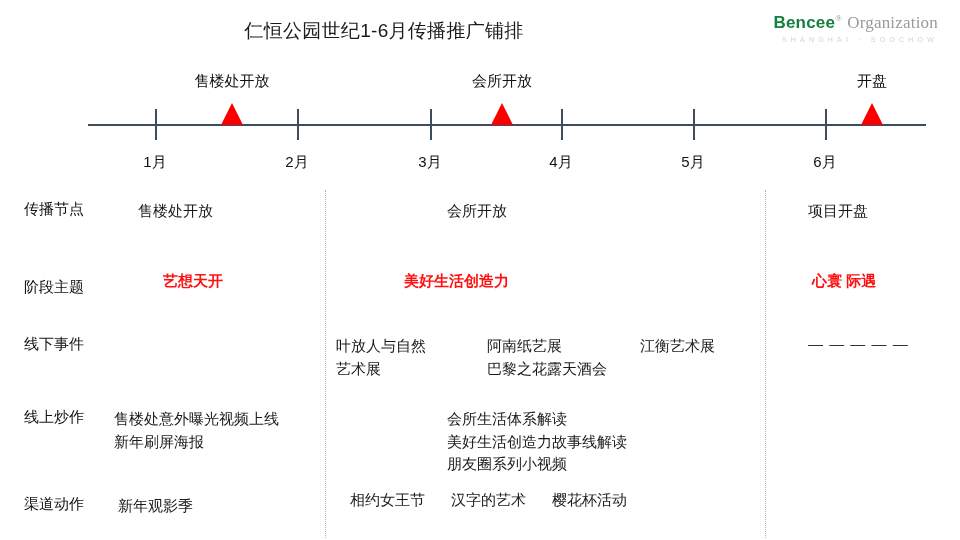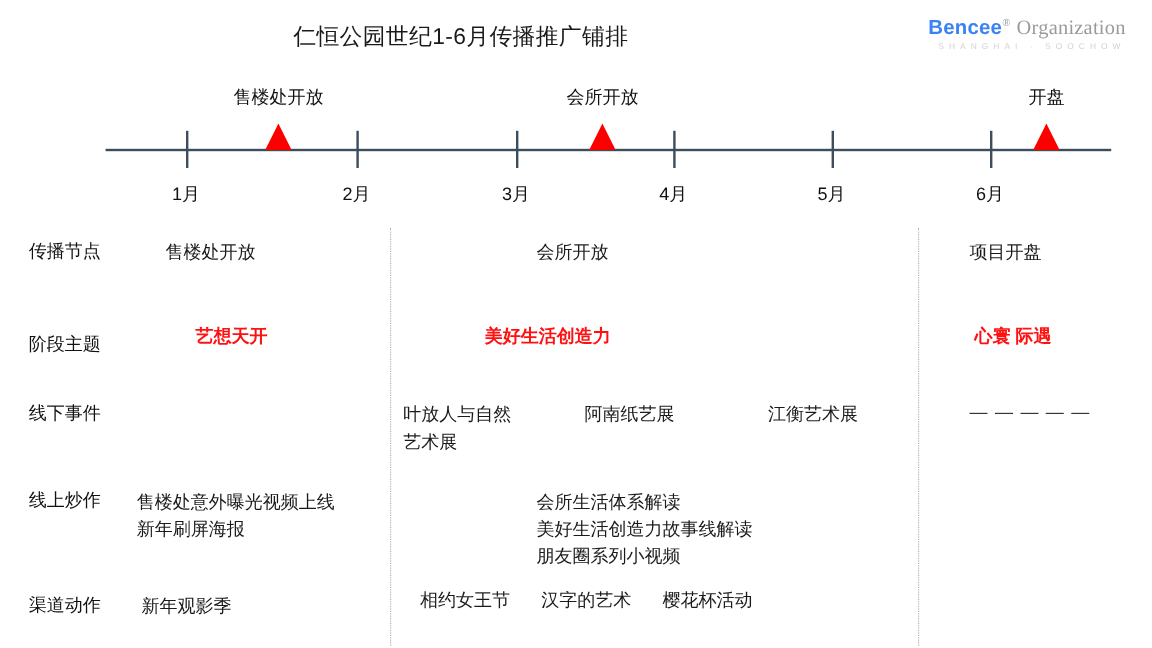--- a/index.html
+++ b/index.html
@@ -37,21 +37,21 @@
     line-height: 1;
   }
   .brand-main {
     font-size: 17px;
     color: #8b8b8b;
     letter-spacing: 0.2px;
     white-space: nowrap;
   }
   .brand-main .brand-bold {
     font-weight: bold;
-    color: #3b82f6;
+    color: #15803d;
   }
   .brand-main .brand-serif {
     font-family: "Liberation Serif", "DejaVu Serif", serif;
     color: #9a9a9a;
     font-weight: normal;
   }
   .brand-sub {
     margin-top: 5px;
     font-size: 7px;
     color: #d2d2d2;
@@ -230,20 +230,21 @@
       <div class="cell theme" style="left: 812px; top: 80px;">
         <div class="cell-line">心寰 际遇</div>
       </div>
       <div class="row-label" style="top: 145px;">线下事件</div>
       <div class="cell" style="left: 336px; top: 145px;">
         <div class="cell-line">叶放人与自然</div>
         <div class="cell-line">艺术展</div>
       </div>
       <div class="cell" style="left: 487px; top: 145px;">
         <div class="cell-line">阿南纸艺展</div>
+        <div class="cell-line">巴黎之花露天酒会</div>
       </div>
       <div class="cell" style="left: 640px; top: 145px;">
         <div class="cell-line">江衡艺术展</div>
       </div>
       <div class="dashes" style="left: 808px; top: 145px;">— — — — —</div>
       <div class="row-label" style="top: 218px;">线上炒作</div>
       <div class="cell" style="left: 114px; top: 218px;">
         <div class="cell-line">售楼处意外曝光视频上线</div>
         <div class="cell-line">新年刷屏海报</div>
       </div>

